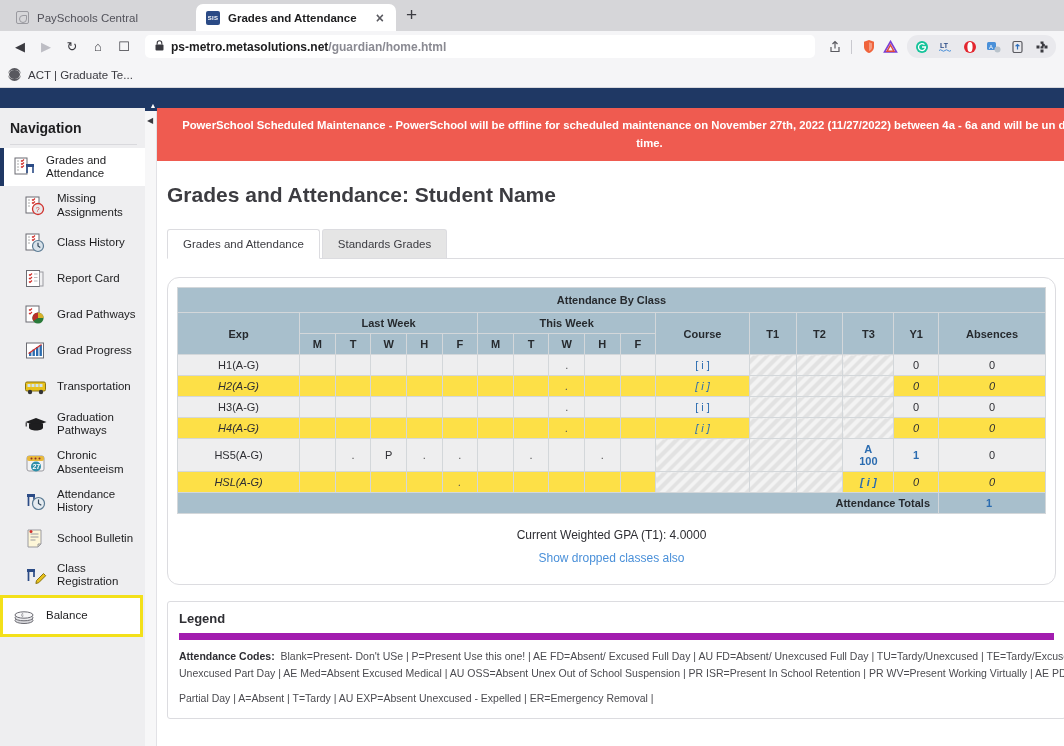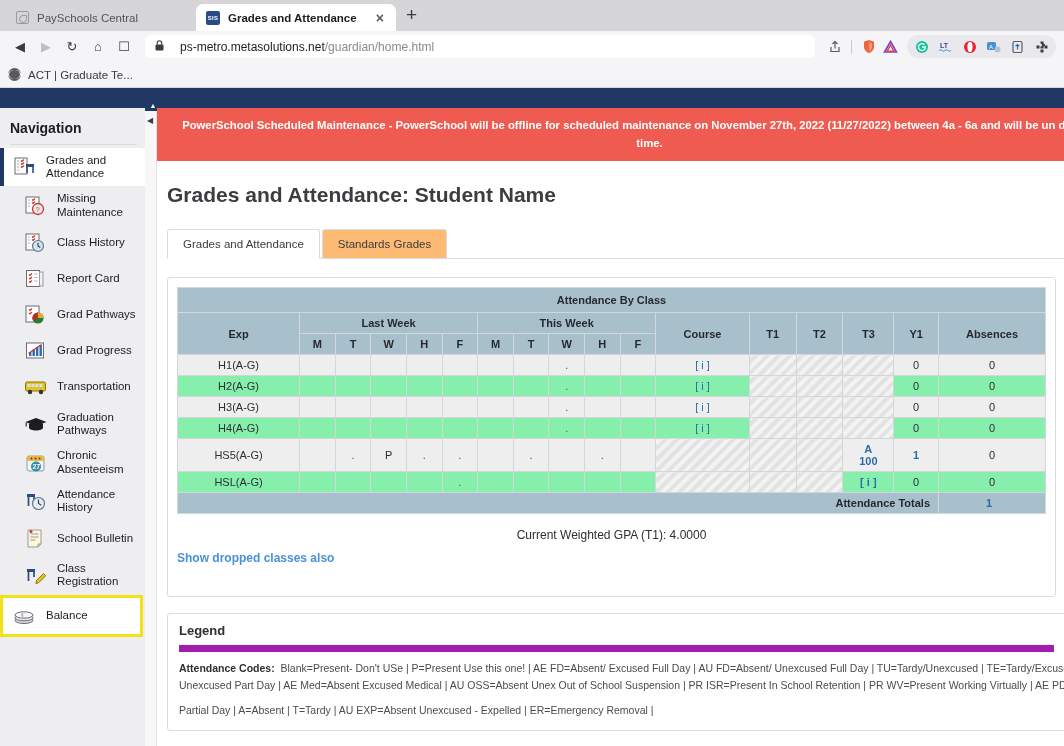--- a/index.html
+++ b/index.html
@@ -44,21 +44,21 @@
     height: 31px; background: #f5f5f7; display: flex; align-items: center;
     gap: 2px; padding: 0 8px; flex: 0 0 31px;
   }
   .navbtn {
     width: 24px; height: 24px; display: flex; align-items: center; justify-content: center;
     color: #3a3a40; font-size: 13px;
   }
   .navbtn.dim { color: #bdbdc4; }
   .urlbar {
     flex: 1; height: 23px; background: #ffffff; border-radius: 5px; margin: 0 7px;
-    display: flex; align-items: center; gap: 16px; padding: 0 10px; font-size: 12px;
+    display: flex; align-items: center; gap: 7px; padding: 0 10px; font-size: 12px; font-weight: bold;
   }
   .urlbar .lock { font-size: 10px; color: #3a3a40; }
   .url-host { color: #1d1d1f; }
   .url-path { color: #8a8a92; }
   .tb-right { display: flex; align-items: center; gap: 1px; }
   .tb-ico { width: 21px; height: 21px; display: flex; align-items: center; justify-content: center; font-size: 12px; }
   .ext-group { display: flex; align-items: center; gap: 3px; background: #e9e9ed; border-radius: 11px; padding: 1px 4px; margin-left: 5px; }
   .sep { width: 1px; height: 14px; background: #c9c9cf; margin: 0 5px; }
 
   .bookmarks {
@@ -111,49 +111,49 @@
     background: #ef5b50; color: #fff; font-size: 11.3px; font-weight: bold;
     padding: 9px 14px; text-align: center; line-height: 1.55; margin: 0 0 0 0;
     width: 985px;
   }
 
   .title { font-size: 21px; font-weight: bold; color: #3c3c41; padding: 22px 0 0 10px; }
 
   .tabs { display: flex; margin: 22px 0 0 10px; border-bottom: 1px solid #dcdce0; }
   .ptab {
     font-size: 11.5px; color: #3c3c41; padding: 8px 15px; border: 1px solid #dcdce0;
-    border-bottom: none; background: #fdba74; border-radius: 3px 3px 0 0; margin-right: 2px;
+    border-bottom: none; background: #e5e5e5; border-radius: 3px 3px 0 0; margin-right: 2px;
   }
   .ptab.active { background: #ffffff; border-bottom: 1px solid #fff; margin-bottom: -1px; }
 
-  .card { margin: 18px 0 0 10px; border: 1px solid #dcdce0; border-radius: 3px; padding: 9px; width: 889px; }
+  .card { margin: 18px 0 0 10px; border: 1px solid #dcdce0; border-radius: 12px; padding: 9px; width: 889px; }
 
   table.att { border-collapse: collapse; width: 100%; font-size: 11px; color: #2e2e33; }
   table.att th, table.att td {
     border: 1px solid #d3d7da; padding: 4px 2px; text-align: center; font-weight: normal;
   }
   table.att thead th { background: #a8bfcc; color: #262a2e; font-weight: bold; font-size: 11px; }
   table.att thead th.banner { padding: 6px 2px; }
   table.att tbody tr.odd td { background: #eeeeef; }
-  table.att tbody tr.even td { background: #86efac; }
+  table.att tbody tr.even td { background: #fde047; font-style: italic; }
   td.exp { font-weight: normal; }
   .lnk { color: #2b6cb0; }
   .lnk-b { color: #2b6cb0; font-weight: bold; }
   .dot { color: #555; font-size: 11px; }
   .hatch {
     background-image: repeating-linear-gradient(-45deg, #e2e2e2 0 4px, #f3f3f3 4px 8px) !important;
   }
   tr.totals td {
     background: #a8bfcc !important; font-weight: bold; color: #262a2e; text-align: right;
     padding-right: 8px;
   }
   tr.totals td.tval { text-align: center; color: #2b6cb0; }
 
   .gpa { text-align: center; font-size: 12px; color: #2e2e33; margin: 14px 0 0 0; }
-  .drop { font-size: 12px; margin: 9px 0 22px 0; font-weight: bold; }
+  .drop { text-align: center; font-size: 12px; margin: 9px 0 10px 0; }
   .drop a { color: #4a90d9; text-decoration: none; }
 
   .legend { margin: 16px 0 0 10px; border: 1px solid #dcdce0; border-radius: 3px; width: 899px; padding: 9px 11px 11px 11px; }
   .legend h3 { font-size: 13px; font-weight: bold; color: #2e2e33; padding-bottom: 7px; border-bottom: 7px solid #a21caf; }
   .legend p { font-size: 10.5px; color: #4b4b50; line-height: 1.62; margin-top: 8px; white-space: nowrap; }
   .legend p b { color: #2e2e33; }
 </style>
 </head>
 <body>
 
@@ -281,21 +281,21 @@
           <span class="nav-ico">
             <svg width="22" height="20" viewBox="0 0 22 20">
                 <rect x="1" y="1" width="13" height="16" fill="#fff" stroke="#6b6b72"></rect>
                 <path d="M3 4h2M3 7h2M3 10h2" stroke="#aaa"></path>
                 <path d="M7 3.5l1 1 2-2M7 6.5l1 1 2-2" stroke="#d0312d" fill="none" stroke-width="1.1"></path>
                 <circle cx="13" cy="13" r="5.5" fill="#e8e8ea" stroke="#d0312d" stroke-width="1.3"></circle>
                 <text x="10.8" y="16" font-size="7" font-family="Liberation Sans, sans-serif" fill="#d0312d">?</text>
               </svg>
           </span>
           <span class="nav-label">Missing
-Maintenance</span>
+Assignments</span>
         </div>
 
         <div class="nav-item">
           <span class="nav-ico">
             <svg width="22" height="20" viewBox="0 0 22 20">
                 <rect x="1" y="1" width="13" height="16" fill="#fff" stroke="#6b6b72"></rect>
                 <path d="M3 4h2M3 7h2M3 10h2" stroke="#aaa"></path>
                 <path d="M7 3.5l1 1 2-2M7 6.5l1 1 2-2" stroke="#d0312d" fill="none" stroke-width="1.1"></path>
                 <circle cx="13" cy="13" r="5.5" fill="#d8e2ea" stroke="#5a7a93" stroke-width="1.2"></circle>
                 <path d="M13 9.8V13l2.3 1.4" stroke="#32485c" fill="none" stroke-width="1.2"></path>

